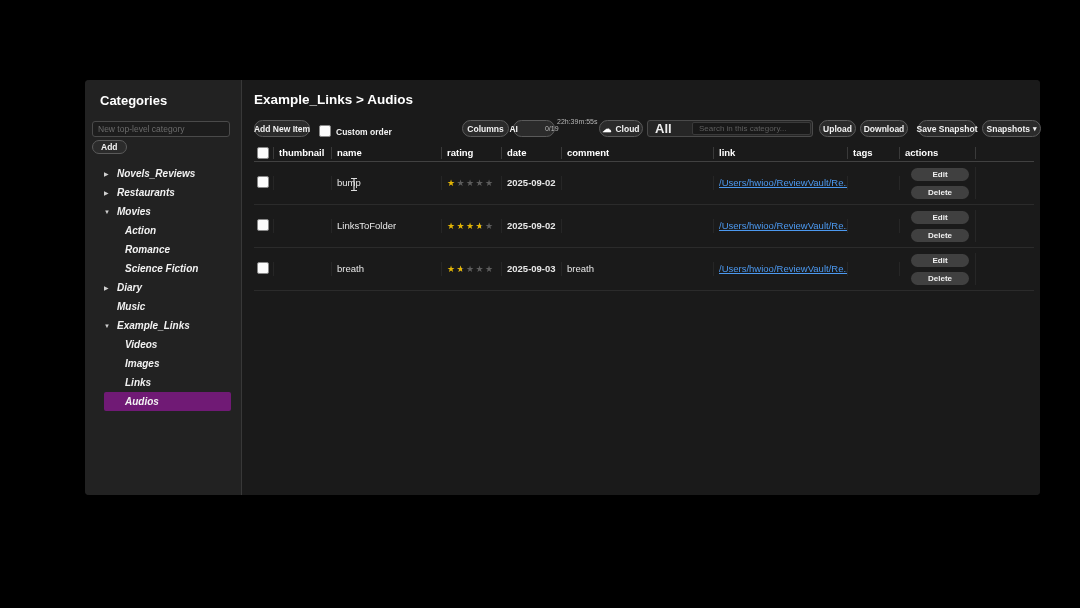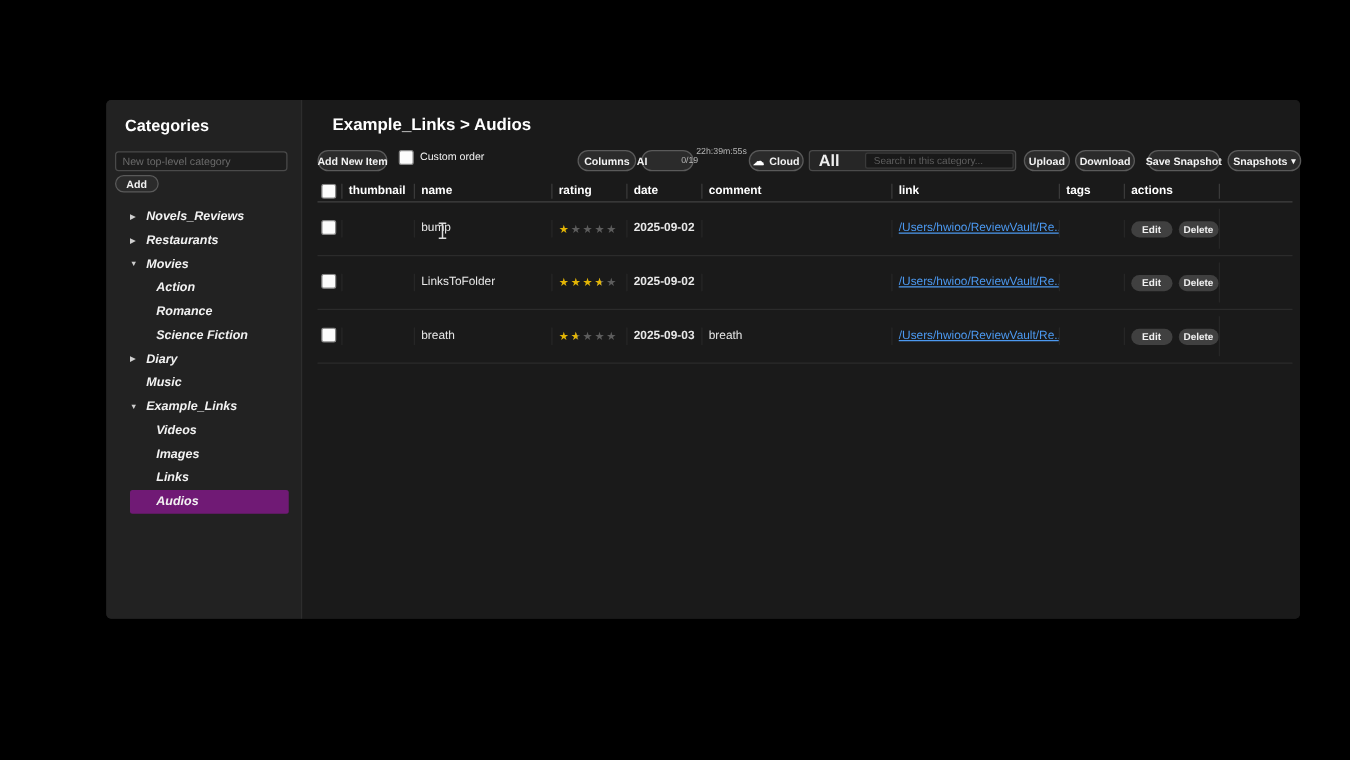--- a/index.html
+++ b/index.html
@@ -12,25 +12,25 @@
   .sb-input::placeholder{color:#6b6b6b;}
   .add-btn{position:absolute;left:7px;top:60px;height:14px;padding:0 8px;background:#2b2b2b;border:1px solid #5a5a5a;border-radius:7px;color:#f2f2f2;font-size:8.5px;font-weight:bold;line-height:12px;cursor:pointer;}
   .tree{position:absolute;left:0;top:84px;right:0;}
   .tree-item{height:19px;display:flex;align-items:center;margin:0 10px 0 19px;border-radius:2px;}
   .tree-item.lvl1{padding-left:8px;}
   .tree-item.selected{background:#701a75;}
   .tree-arrow{width:13px;font-size:6px;color:#cfcfcf;flex:none;}
   .tree-label{font-size:10px;font-weight:bold;color:#f2f2f2;white-space:nowrap;font-style:italic;}
   
   .main{position:absolute;left:157px;top:0;right:0;bottom:0;background:#1a1a1a;border-radius:0 4px 4px 0;}
-  .breadcrumb{position:absolute;left:24px;top:12px;font-size:13.5px;font-weight:bold;color:#fff;}
+  .breadcrumb{position:absolute;left:12px;top:12px;font-size:13.5px;font-weight:bold;color:#fff;}
   .toolbar{position:absolute;left:0;top:40px;width:100%;height:18px;}
   .tbtn{position:absolute;top:0;height:17px;box-sizing:border-box;background:#2b2b2b;border:1px solid #5a5a5a;border-radius:9px;color:#f2f2f2;font-size:8.5px;font-weight:bold;display:flex;align-items:center;justify-content:center;padding:0 4px;cursor:pointer;white-space:nowrap;}
   .p-add{left:12px;width:56px;}
-  .custom-order{position:absolute;left:77px;top:0;height:17px;display:flex;align-items:flex-start;gap:5px;color:#f2f2f2;font-size:8.5px;font-weight:normal;}
+  .custom-order{position:absolute;left:77px;top:0;height:17px;display:flex;align-items:flex-end;gap:5px;color:#f2f2f2;font-size:8.5px;font-weight:bold;}
   .p-columns{left:220px;width:47px;}
   .p-ai{left:271px;width:42px;gap:24px;}
   .ai-count{font-size:7px;color:#b8b8b8;margin-left:3px;font-weight:normal;}
   .timer{position:absolute;left:315px;top:-2px;font-size:7px;color:#b5b5b5;}
   .p-cloud{left:357px;width:44px;}
   .cloud-ic{font-size:9px;margin-right:4px;color:#fff;}
   .filter-wrap{position:absolute;left:405px;top:0;width:166px;height:17px;box-sizing:border-box;background:#262626;border:1px solid #4a4a4a;border-radius:3px;}
   .filter-val{position:absolute;left:7px;top:0;height:15px;line-height:15px;font-size:13px;font-weight:bold;color:#eee;cursor:pointer;}
   .search-input{position:absolute;left:44px;top:1px;bottom:1px;right:1px;box-sizing:border-box;background:#191919;border:1px solid #3a3a3a;border-radius:2px;color:#ccc;font-size:8px;padding:0 6px;outline:none;}
   .search-input::placeholder{color:#5f5f5f;}
@@ -54,21 +54,21 @@
   .col-link{width:134px;}
   .col-tags{width:52px;}
   .col-actions{width:76px;}
   .col-fill{flex:1;border-right:none !important;}
   .thead .col-date{font-weight:bold;}
   .cb{width:10px;height:10px;background:#fcfcfc;border:1px solid #888;border-radius:2px;display:inline-block;flex:none;cursor:pointer;}
   .star{position:relative;display:inline-block;width:9.5px;font-size:9px;color:#5d5d5d;}
   .star.full{color:#e3b505;}
   .half-overlay{position:absolute;left:0;top:0;width:55%;overflow:hidden;color:#e3b505;}
   .link-a{color:#4c99f0;text-decoration:underline;cursor:pointer;}
-  .actions-cell{height:32px !important;display:flex;flex-direction:row;gap:5px;align-items:center;padding-left:5px;}
+  .actions-cell{height:32px !important;display:flex;flex-direction:column;gap:5px;align-items:center;justify-content:center;padding-left:5px;}
   .mini-btn{width:58px;height:13px;background:#404040;border:none;border-radius:7px;color:#f0f0f0;font-size:8px;font-weight:bold;line-height:13px;text-align:center;padding:0;cursor:pointer;}
   .cursor-ibeam{position:absolute;left:264px;top:97px;}
 </style>
 </head>
 <body>
 
 <div class="window">
 
   <div class="sidebar">
     <div class="sb-title">Categories</div>

